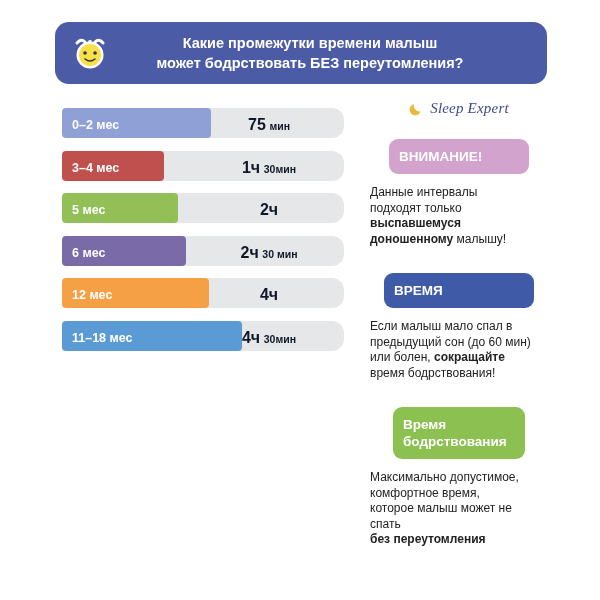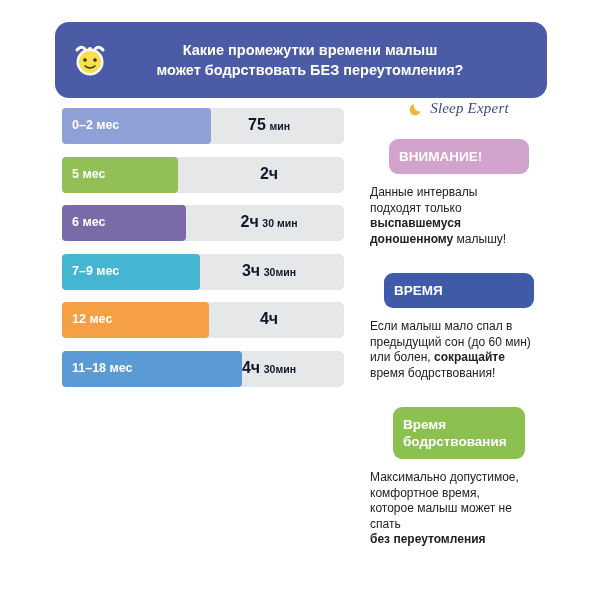--- a/index.html
+++ b/index.html
@@ -19,21 +19,21 @@
     height: 600px;
     box-sizing: border-box;
   }
 
   
   .header {
     position: absolute;
     left: 55px;
     top: 22px;
     width: 492px;
-    height: 76px;
+    height: 62px;
     background: #4c5ba6;
     border-radius: 14px;
     display: flex;
     align-items: center;
     box-sizing: border-box;
     padding: 0 14px;
   }
   .header-icon {
     width: 42px;
     height: 42px;
@@ -54,24 +54,24 @@
 
   
   .bars {
     position: absolute;
     left: 62px;
     top: 108px;
     width: 282px;
   }
   .bar-row {
     position: relative;
-    height: 36px;
+    height: 30px;
     margin-bottom: 12.5px;
     background: #e6e7e8;
-    border-radius: 5px;
+    border-radius: 12px;
     overflow: visible;
   }
   .bar-fill {
     position: absolute;
     left: 0;
     top: 0;
     bottom: 0;
     border-radius: 4px;
   }
   .bar-label {
@@ -188,47 +188,47 @@
 
     <div class="bar-row">
       <div class="bar-fill" style="width:53%;background:#8fa0d6;"></div>
       <div class="bar-label">0–2 мес</div>
       <div class="bar-value">
         <span class="big">75</span>
         <span class="unit">мин</span>
       </div>
     </div>
 
+    <div class="bar-row">
+      <div class="bar-fill" style="width:36%;background:#c0504d;"></div>
+      <div class="bar-label">3–4 мес</div>
+      <div class="bar-value">
+        <span class="big">1ч</span>
+        <span class="unit">30мин</span>
+      </div>
+    </div>
 
     <div class="bar-row">
       <div class="bar-fill" style="width:41%;background:#92c056;"></div>
       <div class="bar-label">5 мес</div>
       <div class="bar-value">
         <span class="big">2ч</span>
         <span class="unit"></span>
       </div>
     </div>
 
     <div class="bar-row">
       <div class="bar-fill" style="width:44%;background:#7b6aa8;"></div>
       <div class="bar-label">6 мес</div>
       <div class="bar-value">
         <span class="big">2ч</span>
         <span class="unit">30 мин</span>
       </div>
     </div>
 
-    <div class="bar-row">
-      <div class="bar-fill" style="width:49%;background:#45b6d1;"></div>
-      <div class="bar-label">7–9 мес</div>
-      <div class="bar-value">
-        <span class="big">3ч</span>
-        <span class="unit">30мин</span>
-      </div>
-    </div>
 
     <div class="bar-row">
       <div class="bar-fill" style="width:52%;background:#f5a045;"></div>
       <div class="bar-label">12 мес</div>
       <div class="bar-value">
         <span class="big">4ч</span>
         <span class="unit"></span>
       </div>
     </div>
 

